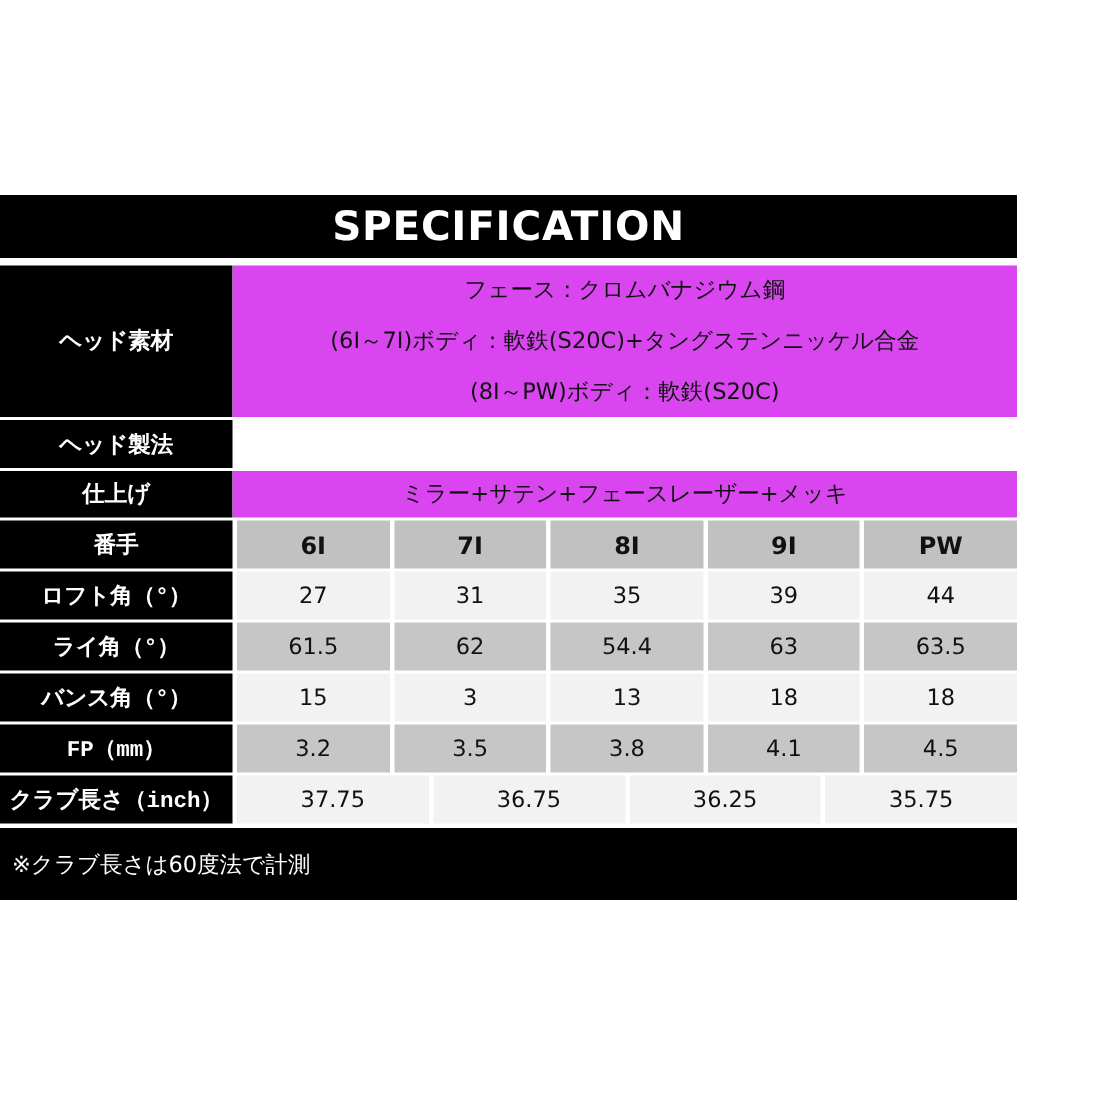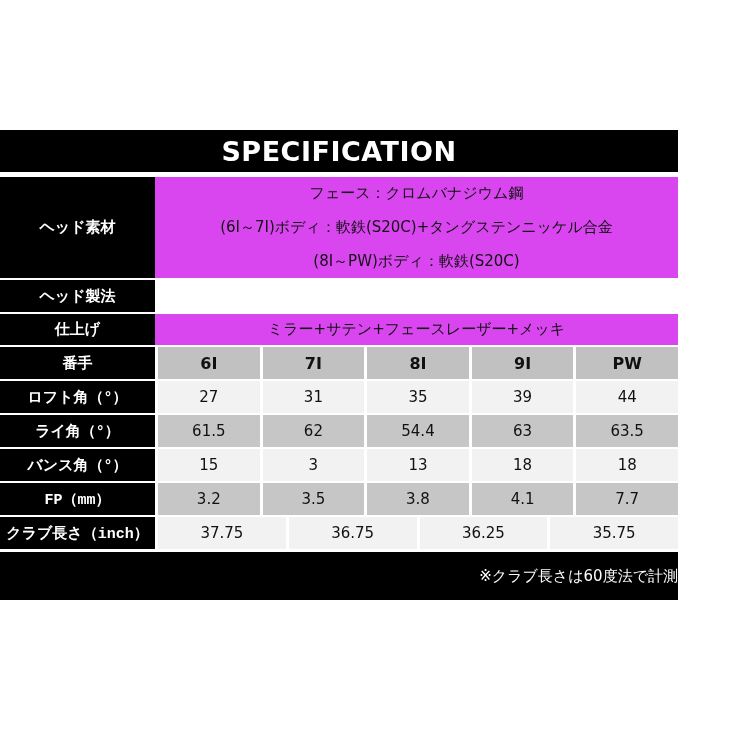--- a/index.html
+++ b/index.html
@@ -61,21 +61,21 @@
     font-weight: 700; font-size: 16px;
   }
   .row-light .data-cell { background: var(--row-light, #f2f2f2); }
   .row-gray  .data-cell { background: var(--row-gray, #c6c6c6); }
   .footer {
     height: 48px;
     background: var(--header-bg, #000000);
     color: var(--text-light, #ffffff);
     display: flex; flex-direction: column;
     justify-content: space-around;
-    align-items: flex-end;
+    align-items: flex-start;
     padding: 3px 0 3px 8px;
     box-sizing: border-box;
     font-size: 15px;
   }
 </style>
 </head>
 <body>
 
 <div class="spec-sheet">
 
@@ -145,21 +145,21 @@
     </div>
   </div>
 
   <div class="row gap2 h-data row-gray">
     <div class="label-cell">FP（mm）</div>
     <div class="data-cells">
       <div class="data-cell">3.2</div>
       <div class="data-cell">3.5</div>
       <div class="data-cell">3.8</div>
       <div class="data-cell">4.1</div>
-      <div class="data-cell">7.7</div>
+      <div class="data-cell">4.5</div>
     </div>
   </div>
 
   <div class="row gap2 h-data row-light">
     <div class="label-cell">クラブ長さ（inch）</div>
     <div class="data-cells">
       <div class="data-cell">37.75</div>
       <div class="data-cell">36.75</div>
       <div class="data-cell">36.25</div>
       <div class="data-cell">35.75</div>

